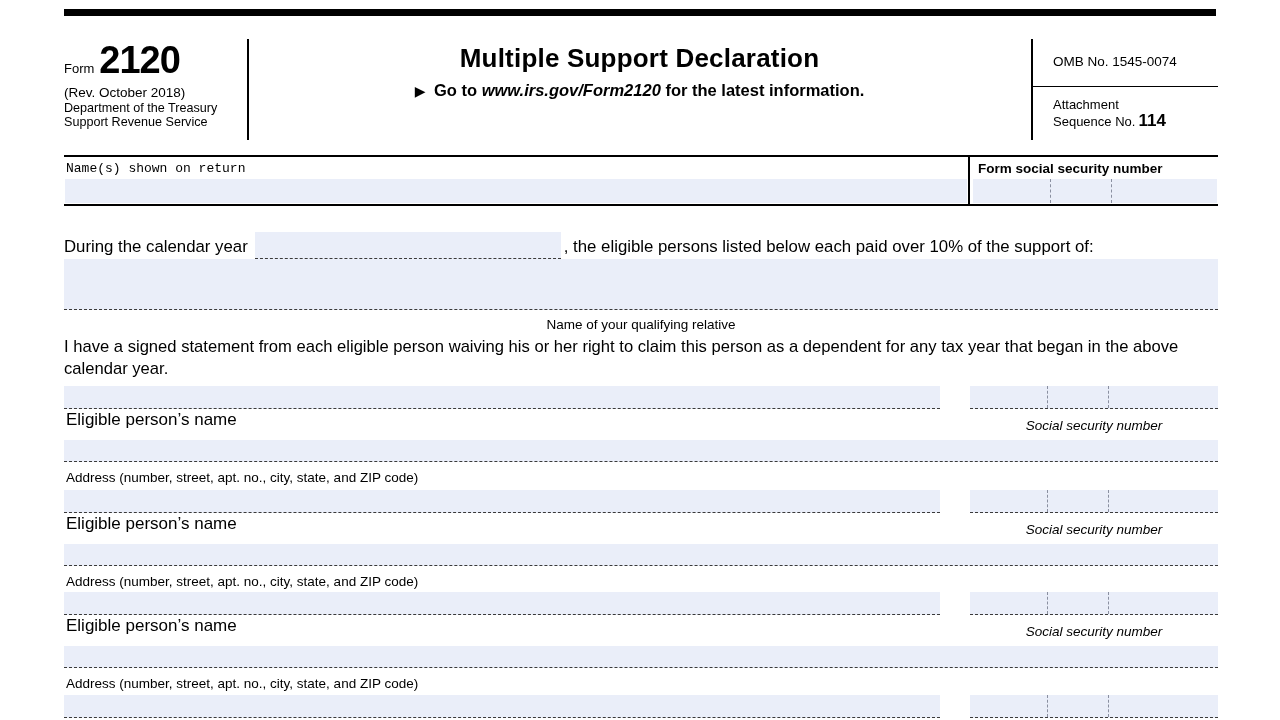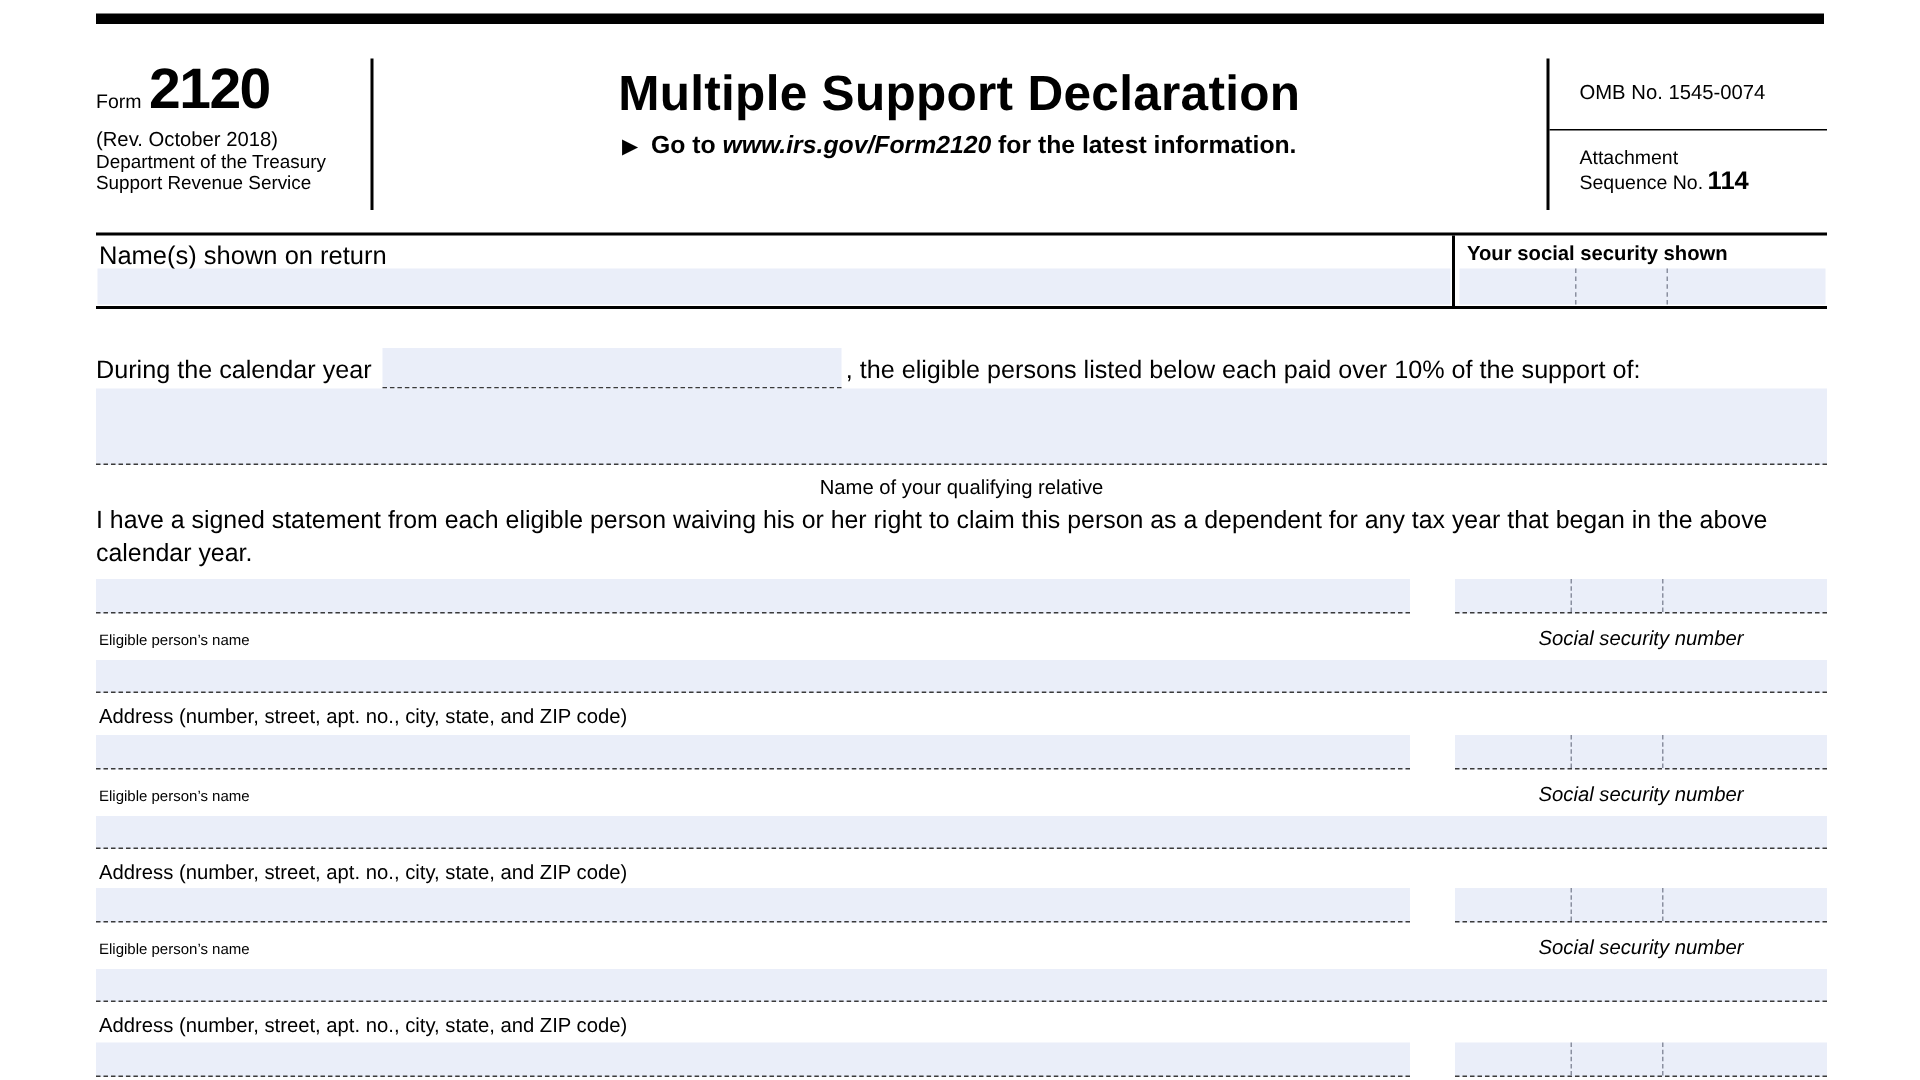--- a/index.html
+++ b/index.html
@@ -18,36 +18,36 @@
   .form-line { white-space:nowrap; }
   .form-word { font-size:13px; vertical-align:baseline; }
   .form-number { font-size:38px; font-weight:bold; letter-spacing:-1px; margin-left:5px; vertical-align:baseline; }
   .rev { font-size:13.5px; margin-top:3px; }
   .dept { font-size:12.6px; line-height:14px; margin-top:1px; }
   .dept2 { font-size:12.6px; line-height:14px; }
   .vrule { position:absolute; top:0; height:101px; width:2px; background:#000; }
   .vrule-left { left:183px; }
   .vrule-right { left:967px; }
   .h-center { position:absolute; left:185px; top:0; width:781px; text-align:center; }
-  .title { font-size:33px; font-weight:bold; margin-top:4px; letter-spacing:0.2px; }
+  .title { font-size:26px; font-weight:bold; margin-top:4px; letter-spacing:0.2px; }
   .attach { font-size:17px; font-weight:bold; margin-top:14px; }
   .goto { font-size:16.5px; font-weight:bold; margin-top:7px; }
   .goto i { font-style:italic; }
   .arrow { font-size:14px; margin-right:4px; }
   .h-right { position:absolute; left:969px; top:0; width:185px; height:101px; }
   .omb { position:absolute; left:20px; top:15px; font-size:13.5px; }
   .omb-divider { position:absolute; left:0; top:47px; width:185px; height:1px; background:#000; }
   .att-block { position:absolute; left:20px; top:58px; font-size:13px; line-height:15.5px; }
   .att-num { font-size:17px; font-weight:bold; margin-left:3px; }
   .hline { position:absolute; left:64px; width:1154px; height:2px; background:#000; }
   .hline-header { top:155px; }
   .hline-idrow { top:204px; }
 
   
-  .id-name-label { position:absolute; left:66px; top:161px; font-size:17px; }
+  .id-name-label { position:absolute; left:66px; top:161px; font-size:13px;font-family:Liberation Mono, monospace; }
   .id-ssn-label  { position:absolute; left:978px; top:161px; font-size:13.5px; font-weight:bold; }
   .id-vrule { position:absolute; left:968px; top:157px; width:2px; height:48px; background:#000; }
 
   
   .field {
     background:#eaeef9; border:none; outline:none; display:block;
     font-family:inherit; font-size:15px; color:#1b2430; padding:0 5px;
     position:absolute;
   }
   .dashed { border-bottom:1px dashed #3a3a3a; }
@@ -69,21 +69,21 @@
   
   .qr-input { left:64px; top:259px; width:1154px; height:51px; }
   .qr-label { position:absolute; left:64px; top:317px; width:1154px; text-align:center; font-size:13.5px; }
   .statement { position:absolute; left:64px; top:336px; width:1150px; font-size:16.6px; line-height:22px; }
 
   
   .person-block { position:absolute; left:64px; width:1154px; height:104px; }
   .pb1 { top:386px; } .pb2 { top:490px; } .pb3 { top:592px; } .pb4 { top:695px; }
   .p-name { left:0; top:0; width:876px; height:23px; }
   .p-ssn  { left:906px; top:0; width:248px; height:23px; }
-  .p-name-label { position:absolute; left:2px; top:36px; font-size:10px; }
+  .p-name-label { position:absolute; left:2px; top:24px; font-size:17px; }
   .p-ssn-label  { position:absolute; left:906px; top:32px; width:248px; text-align:center; font-size:13.5px;font-style:italic; }
   .p-address { left:0; top:54px; width:1154px; height:22px; }
   .p-address-label { position:absolute; left:2px; top:84px; font-size:13.5px; }
 </style>
 </head>
 <body>
 
 <div class="page">
 
   <div class="top-rule"></div>
@@ -122,21 +122,21 @@
         </div>
       </div>
     </div>
   </div>
 
   <div class="hline hline-header"></div>
 
   <div class="id-name-label">Name(s) shown on return</div>
   <input class="field id-name-input" value="" style="">
   <div class="id-vrule"></div>
-  <div class="id-ssn-label">Your social security shown</div>
+  <div class="id-ssn-label">Form social security number</div>
   <div class="ssn-box id-ssn-box">
     <div class="ssn-d d1"></div>
     <div class="ssn-d d2"></div>
   </div>
   <div class="hline hline-idrow"></div>
 
   <div class="calendar-line">
     <span>During the calendar year</span>
     <input class="field dashed year-input" value="" style="">
     <span>, the eligible persons listed below each paid over 10% of the support of:</span>

